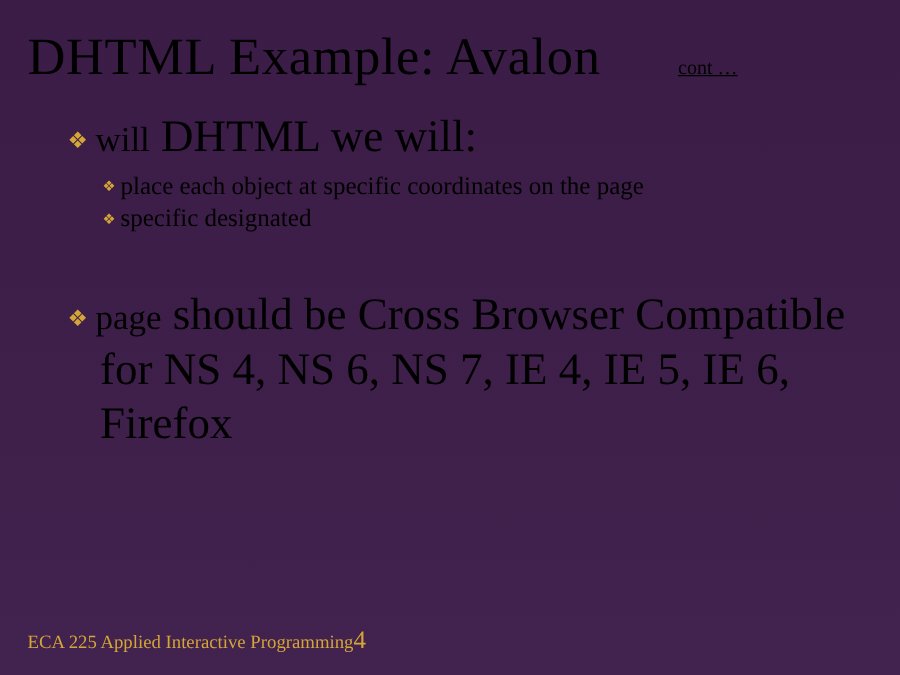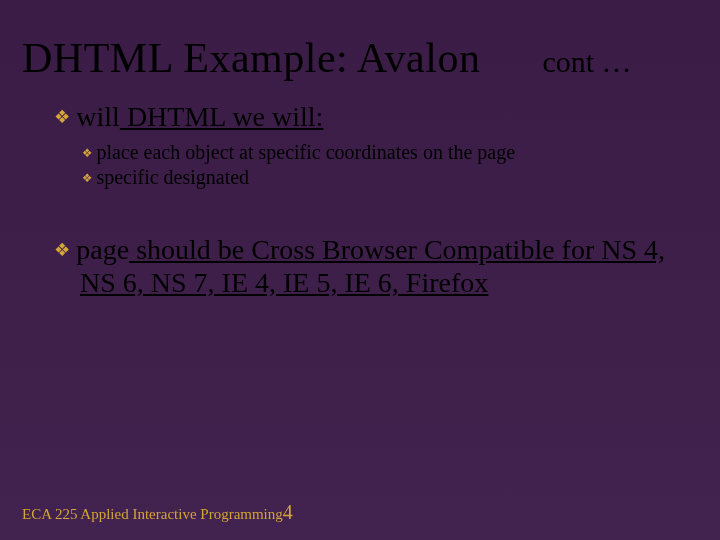--- a/index.html
+++ b/index.html
@@ -9,48 +9,48 @@
     background: #3e1f4a;
     background: linear-gradient(180deg, #3a1c46 0%, #3e1f4a 50%, #42224e 100%);
     font-family: "Times New Roman", Times, serif;
     color: #000;
     position: relative;
     overflow: hidden;
   }
   .title-row {
     display: flex;
     align-items: baseline;
-    padding: 34px 28px 0 22px;
+    padding: 22px 28px 0 22px;
   }
   .title {
     font-size: 42px;
     color: #000;
     font-weight: normal;
     letter-spacing: 0.5px;
   }
   .cont {
-    font-size: 30px;
+    font-size: 16px;
     color: #000;
     margin-left: 62px;
+    text-decoration: underline;
   }
   .content {
     padding: 18px 40px 0 54px;
     color: #000;
   }
   .lvl1 {
     font-size: 28px;
     color: #000;
     margin-bottom: 6px;
     text-indent: -26px;
     padding-left: 26px;
     line-height: 1.2;
   }
   .lvl1 .after-bullet {
-    font-size: 28px;
-    text-decoration: underline;
+    font-size: 36px;
   }
   .lvl2-group {
     padding-left: 28px;
     margin-bottom: 24px;
   }
   .lvl2 {
     font-size: 20px;
     color: #000;
     text-indent: -22px;
     padding-left: 22px;

